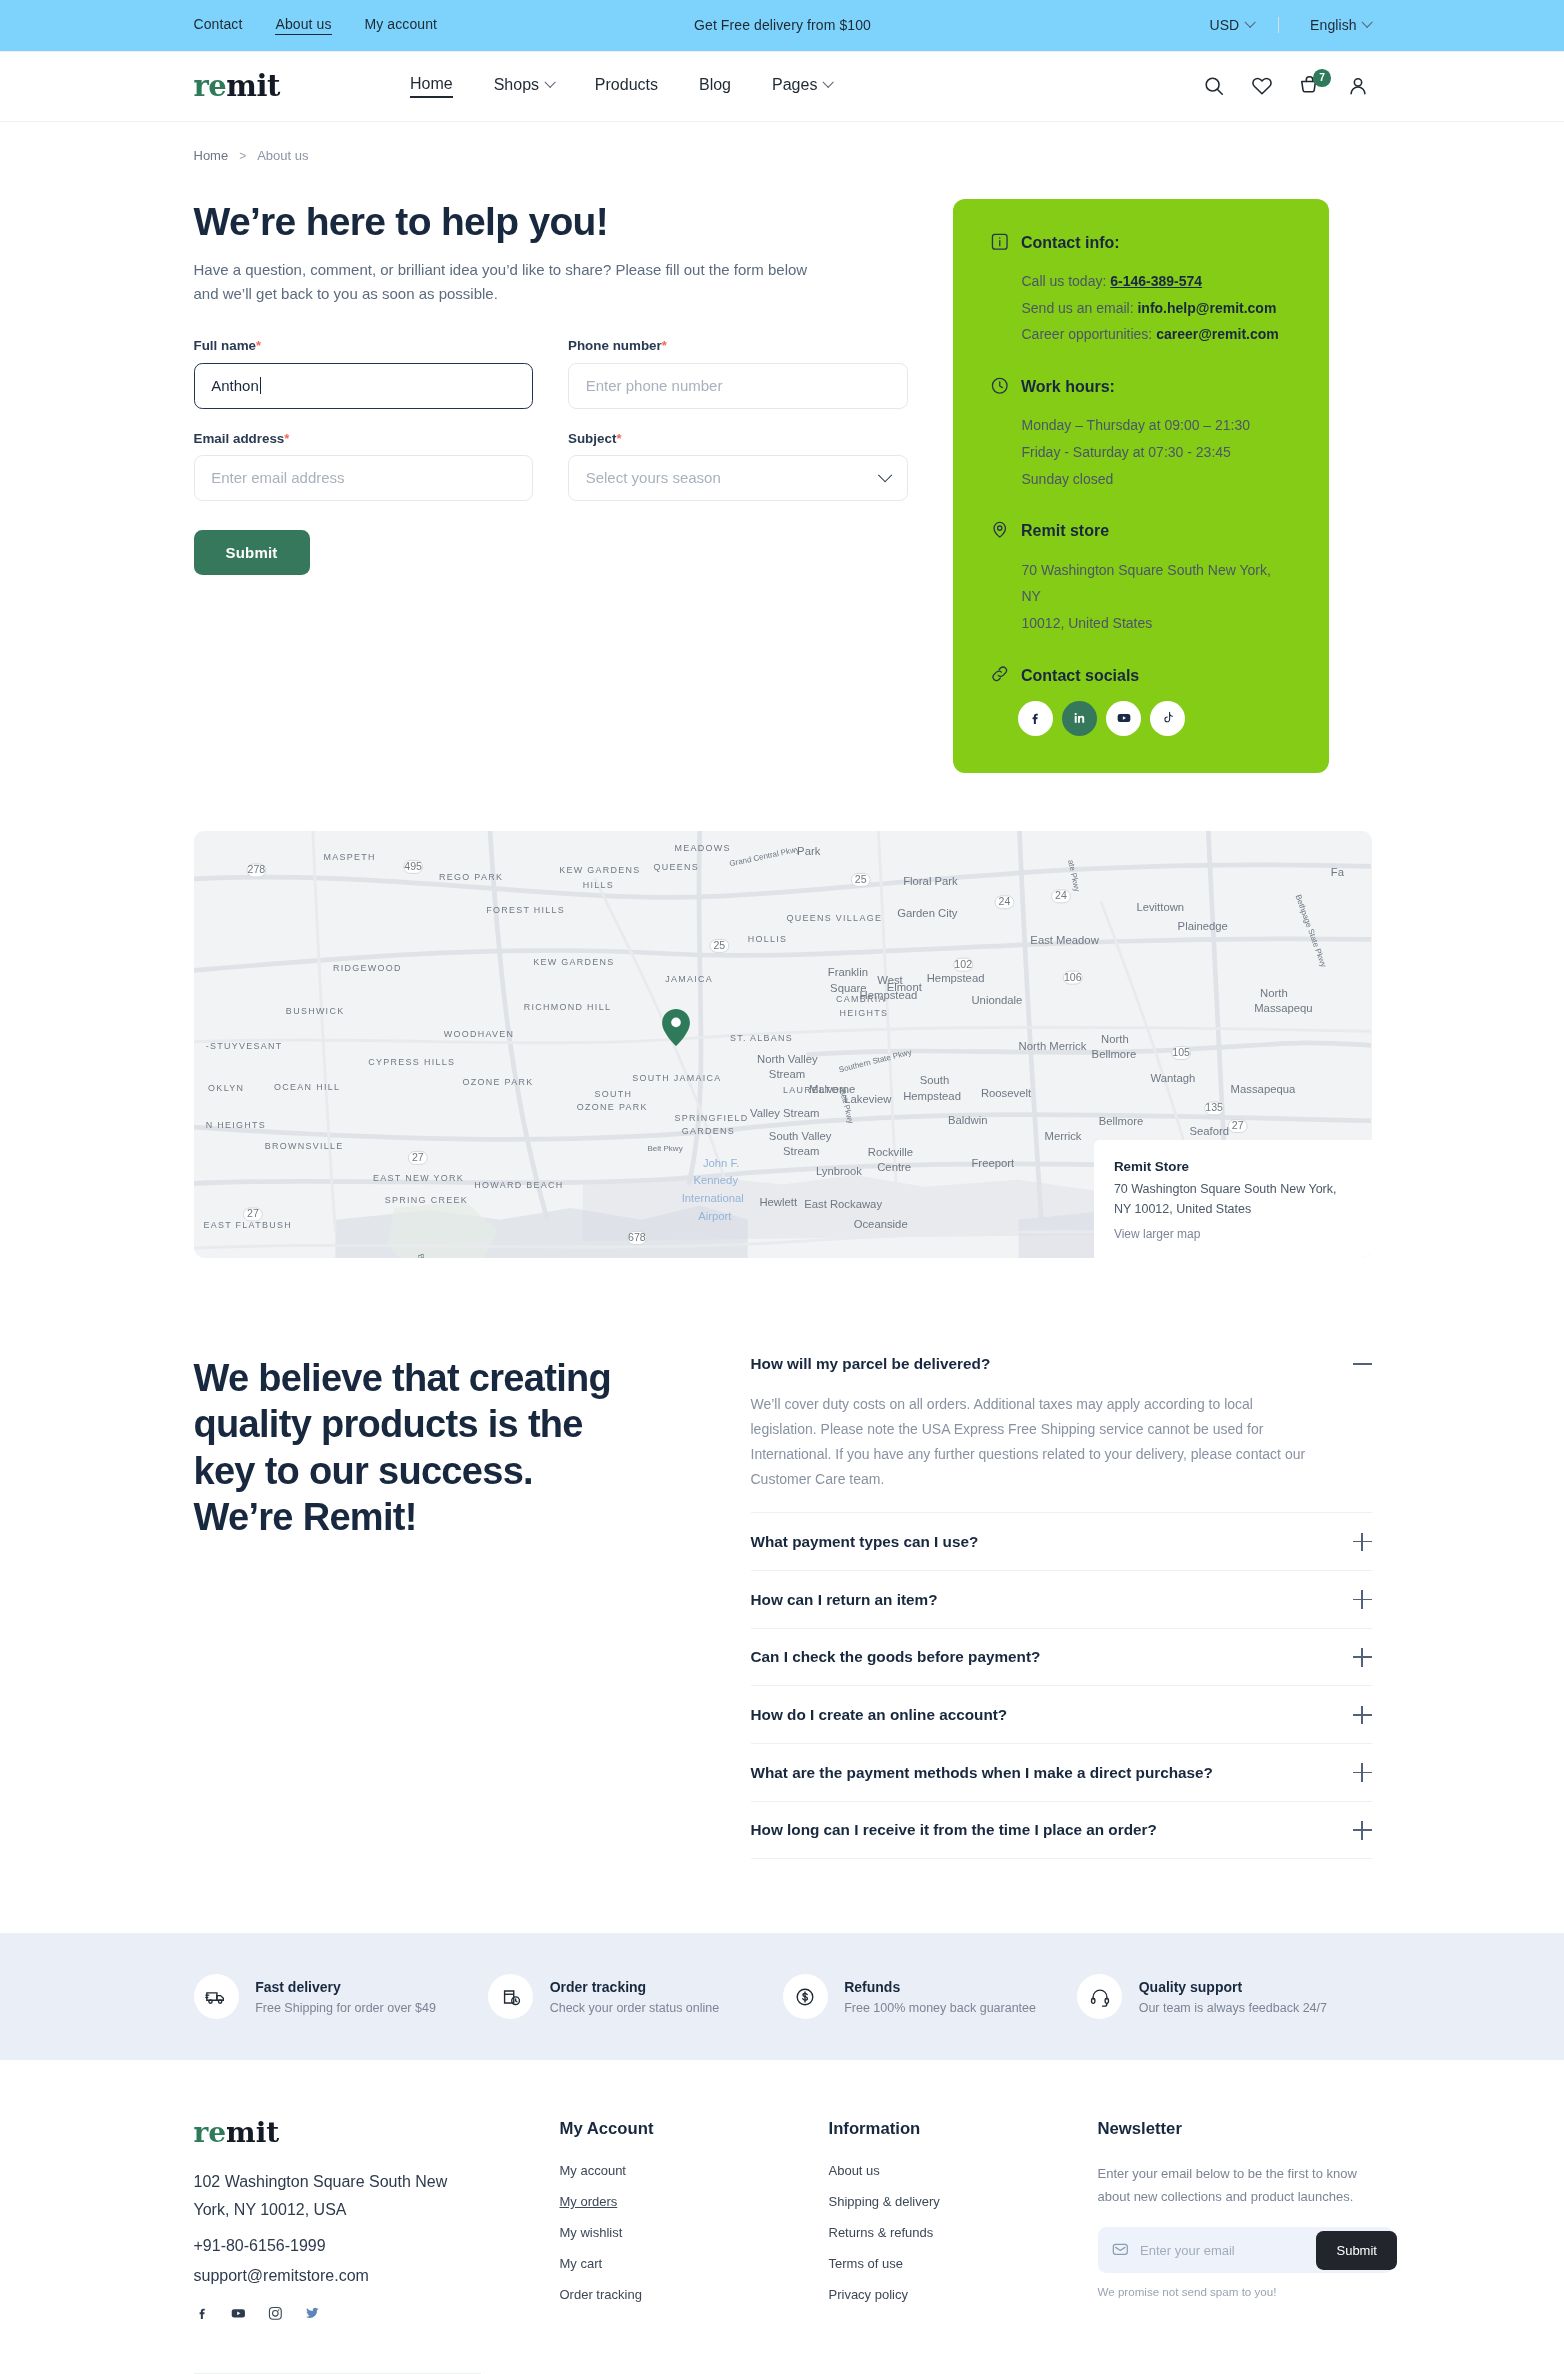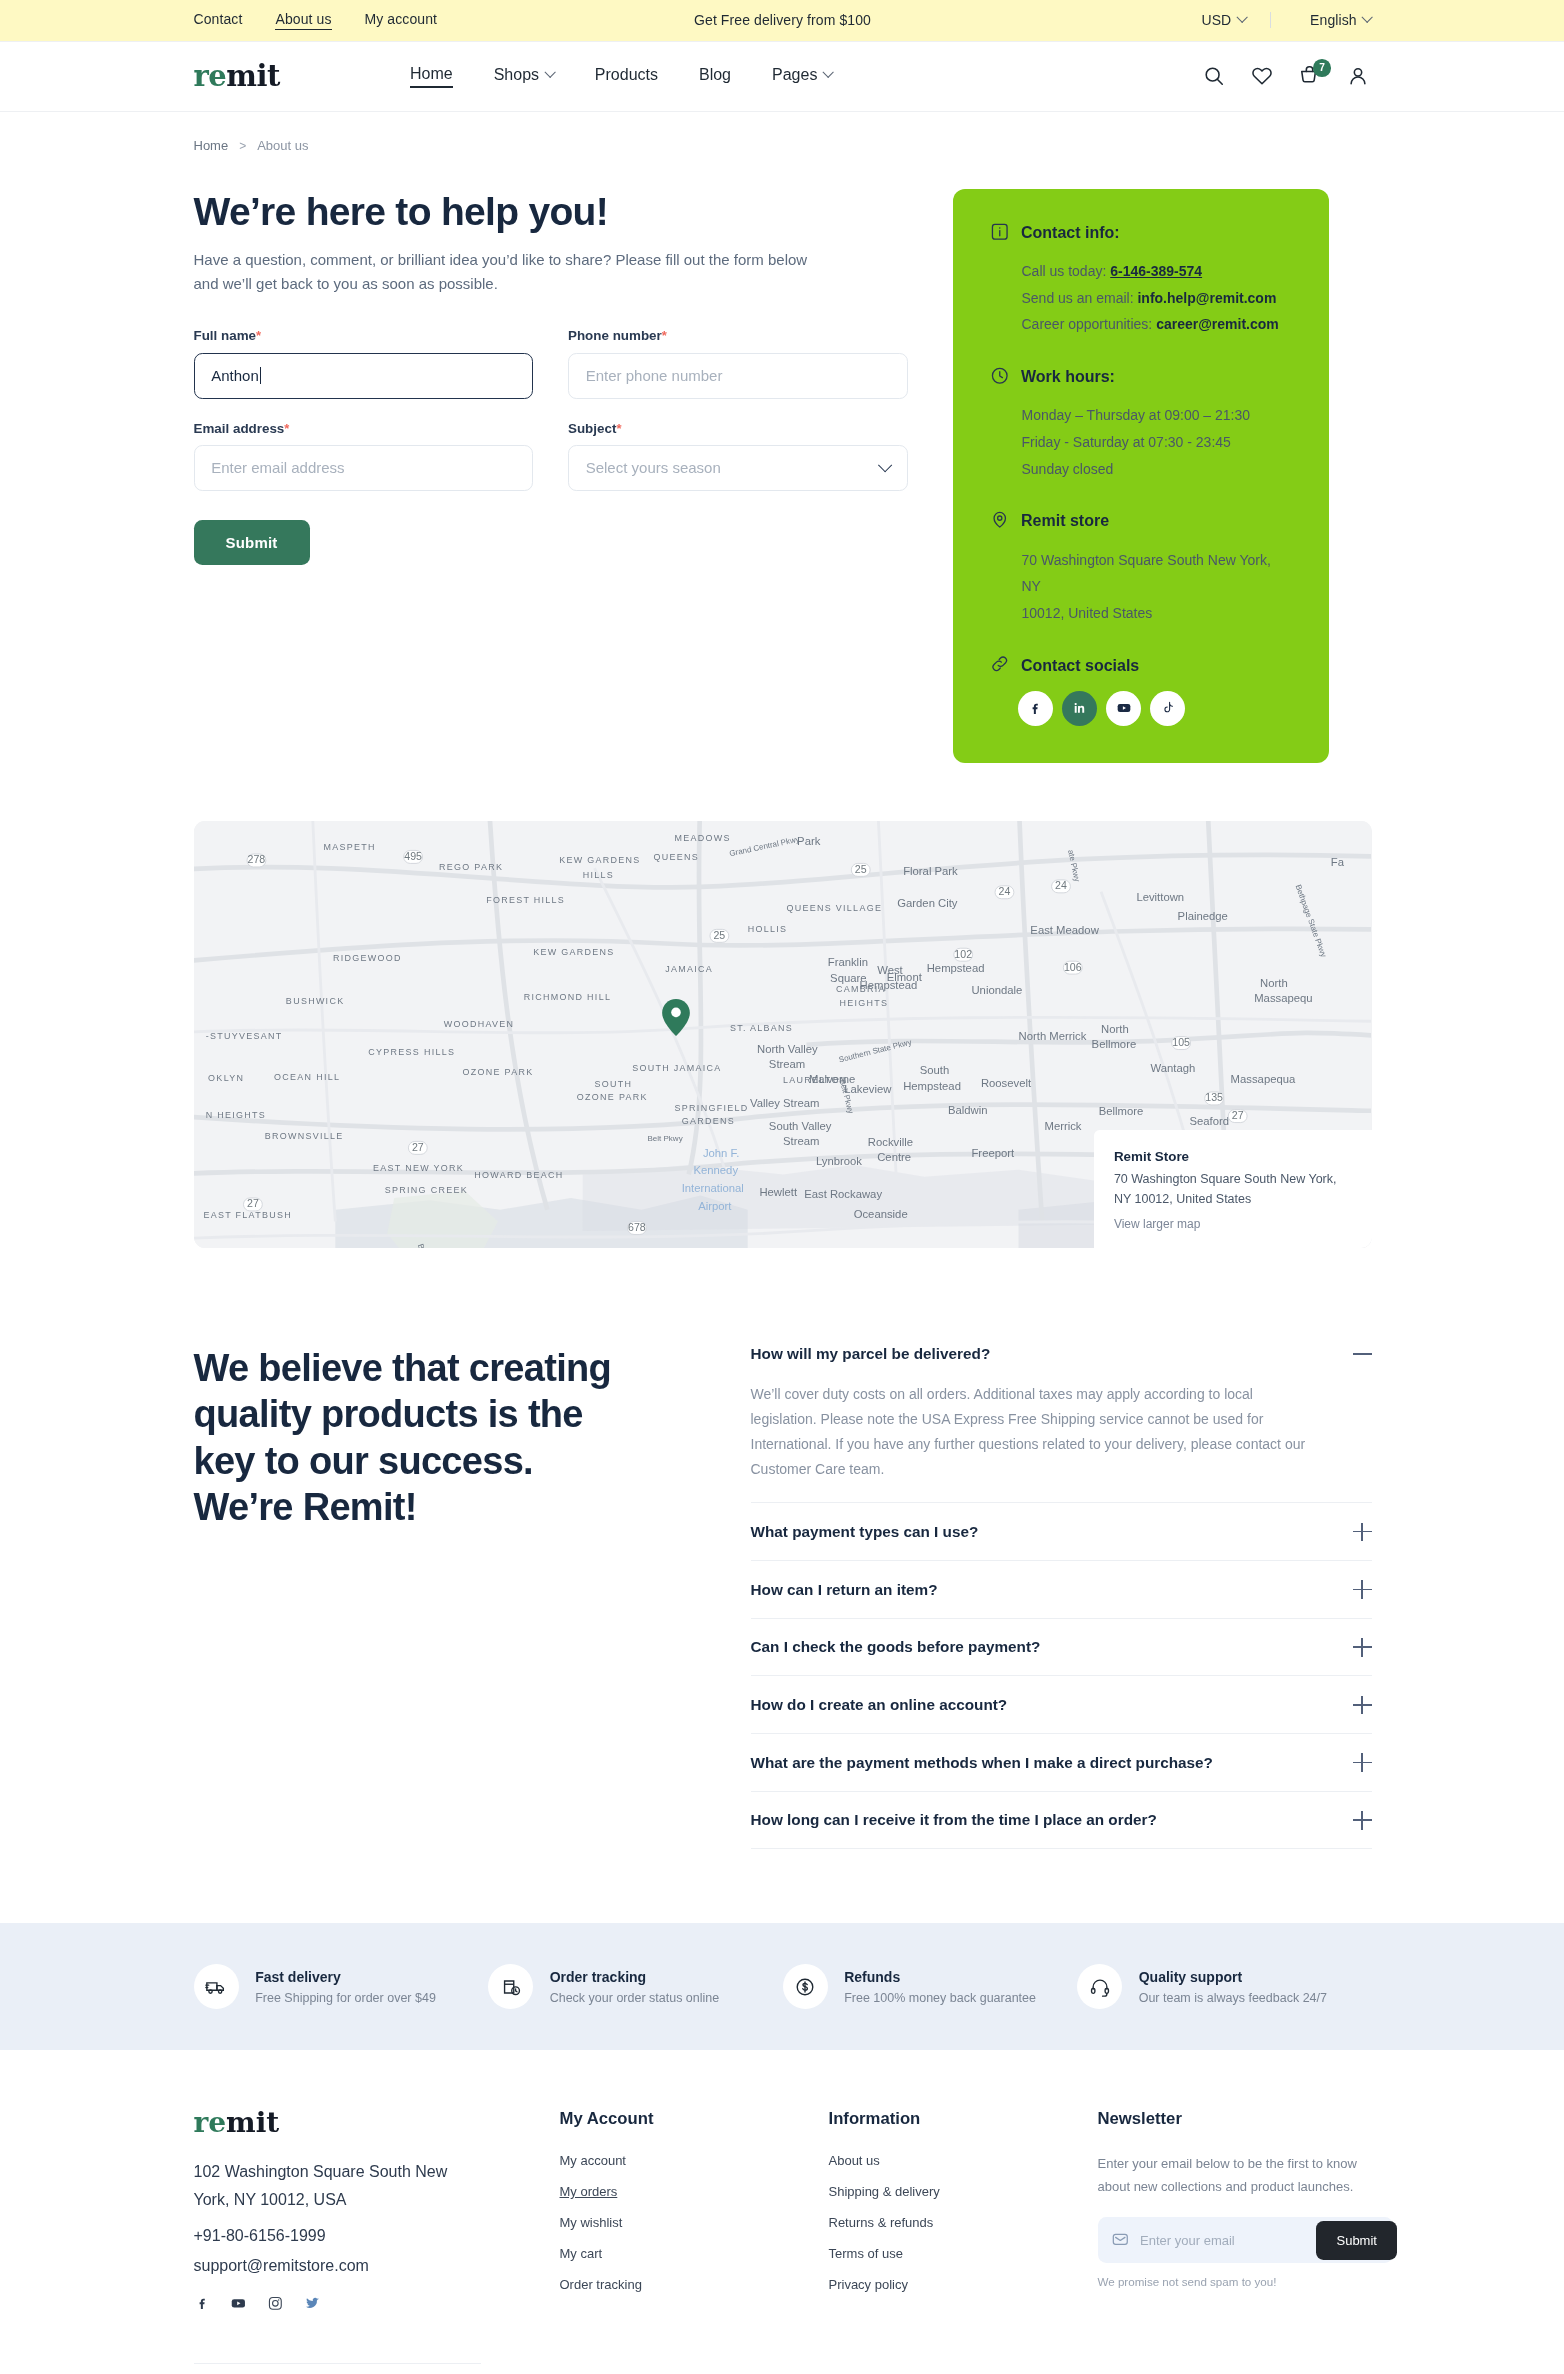--- a/index.html
+++ b/index.html
@@ -10,38 +10,38 @@
     color: #1d2d44;
     -webkit-font-smoothing: antialiased;
   }
   body { width: 1565px; overflow-x: hidden; }
 
   .wrap { width: 1565px; margin: 0 auto; }
   .container { width: 1178px; margin: 0 auto; }
 
   
   .topbar {
-    background: #fef9c3;
-    height: 42px;
+    background: #7dd3fc;
+    height: 52px;
     display: flex;
     align-items: center;
     border-bottom: 0.9px solid #eef0f3;
   }
   .topbar .container { display: flex; align-items: center; position: relative; }
   .topbar-left { display: flex; gap: 33px; }
   .topbar-left a, .topbar-right span, .topbar-center {
     font-size: 14px; color: #1f2933; text-decoration: none; letter-spacing: 0.1px;
   }
   .topbar-left a.active { border-bottom: 0.9px solid #1f2933; padding-bottom: 2.8px; }
   .topbar-center {
     position: absolute; left: 50%; transform: translateX(-50%);
     white-space: nowrap;
   }
   .topbar-right {
-    margin-left: auto; display: flex; align-items: center; gap: 15px; text-align: center;
+    margin-left: auto; display: flex; align-items: center; gap: 7px; text-align: center;
   }
   .topbar-right .sel {
     font-size: 14px; color: #1f2933; display: flex; align-items: center; gap: 6.5px;
     padding: 0 24px; cursor: pointer;
   }
   .topbar-right .sel:first-child { border-right: 0.9px solid #d9dde2; padding-right: 24px; }
   .topbar-right .sel:last-child { padding-right: 0; }
   .caret { display:inline-block; width: 8.3px; height: 8.3px; border-right: 1.3px solid #5a6473;
            border-bottom: 1.3px solid #5a6473; transform: rotate(45deg) translate(-1.9px,-1.9px); }
 

